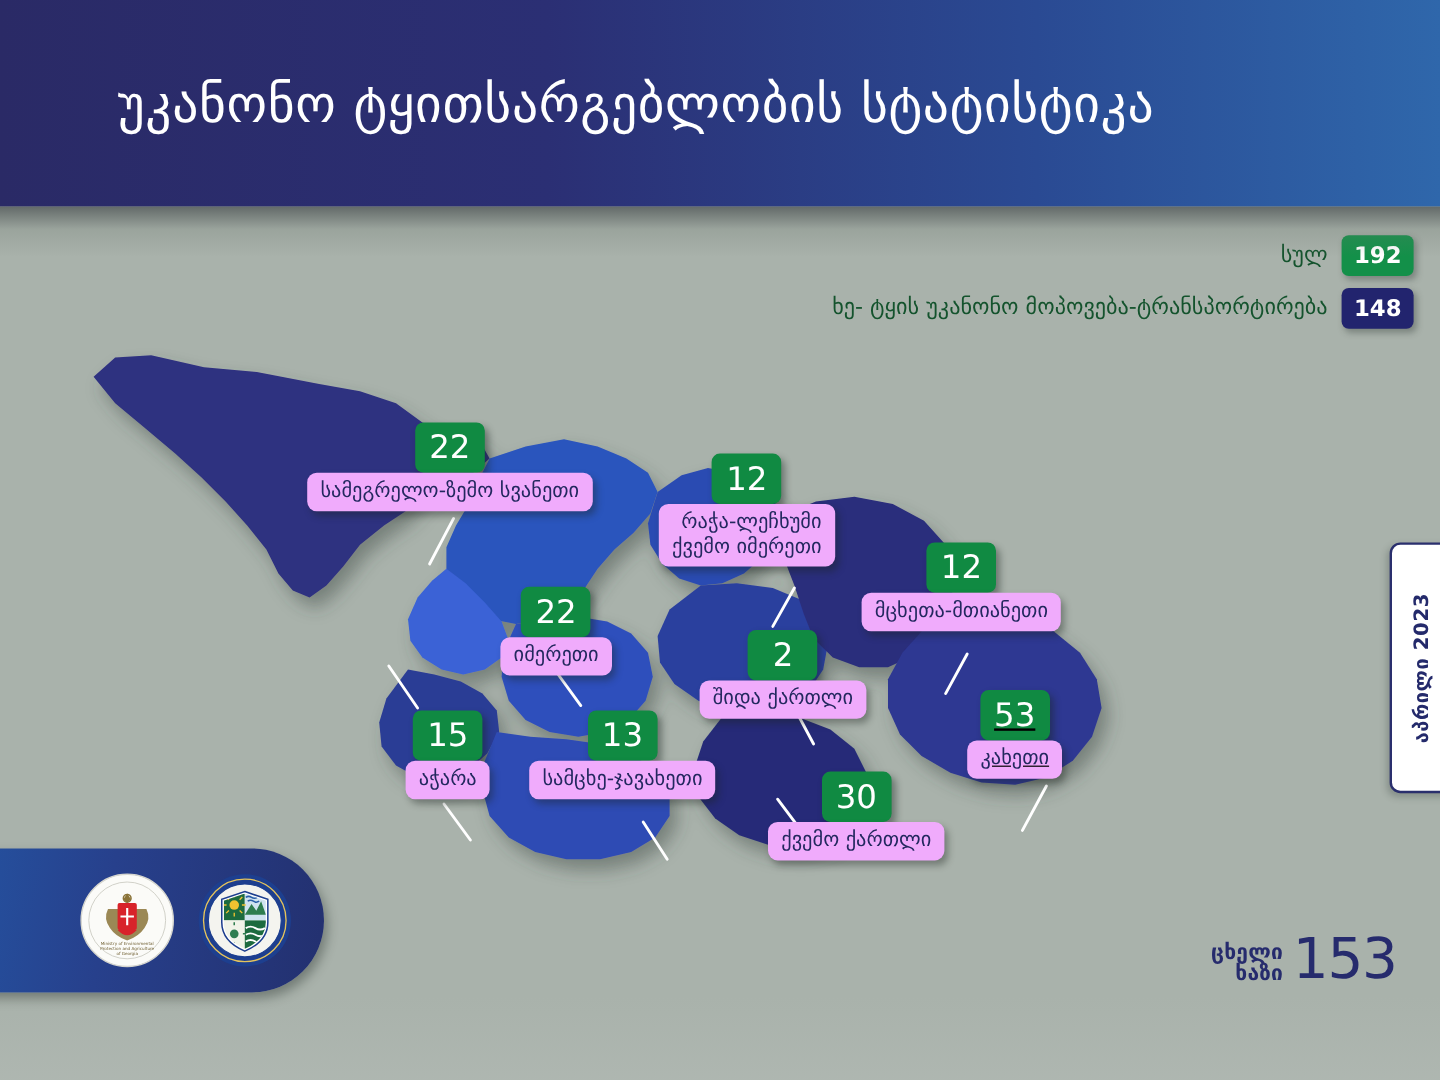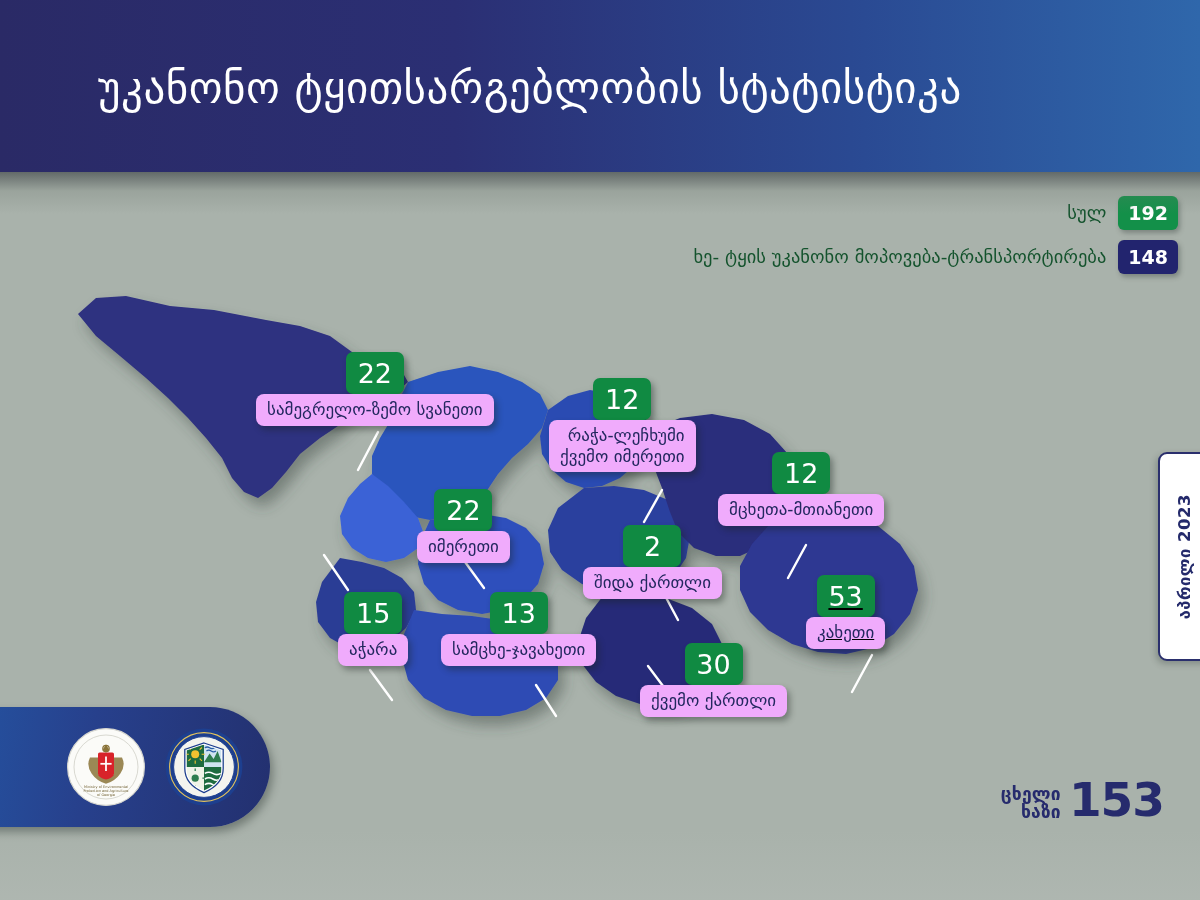--- a/index.html
+++ b/index.html
@@ -105,21 +105,21 @@
 
   
   .hotline{
     position:absolute;right:36px;top:778px;z-index:24;
     display:flex;align-items:flex-end;gap:8px;color:#262b6d;margin-left:40px;
   }
   .hotline .words{
     display:flex;flex-direction:column;line-height:1.04;
     font-size:17.5px;font-weight:700;text-align:right;letter-spacing:.2px;
   }
-  .hotline .num153{font-size:47px;font-weight:700;line-height:.92;letter-spacing:-1px;}
+  .hotline .num153{font-size:47px;font-weight:400;line-height:.92;letter-spacing:-1px;}
 
   .bottom-fade{
     position:absolute;left:0;bottom:0;width:1200px;height:70px;z-index:5;
     background:linear-gradient(180deg,rgba(169,178,171,0) 0%,rgba(176,184,178,.75) 100%);
     pointer-events:none;
   }
 </style>
 </head>
 <body>
 

